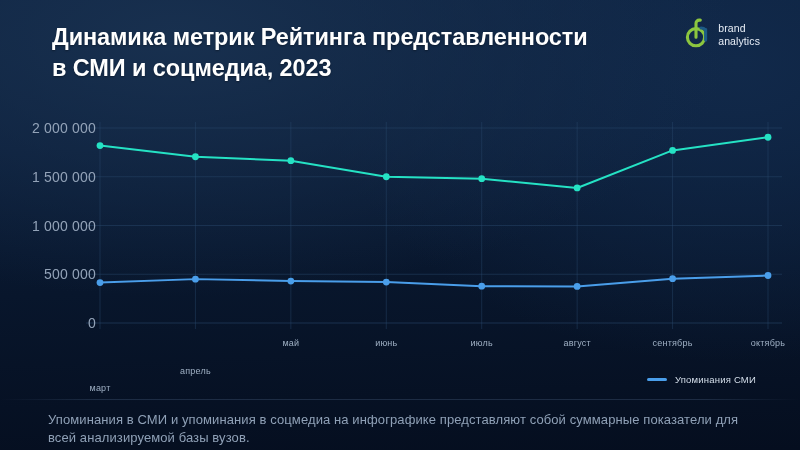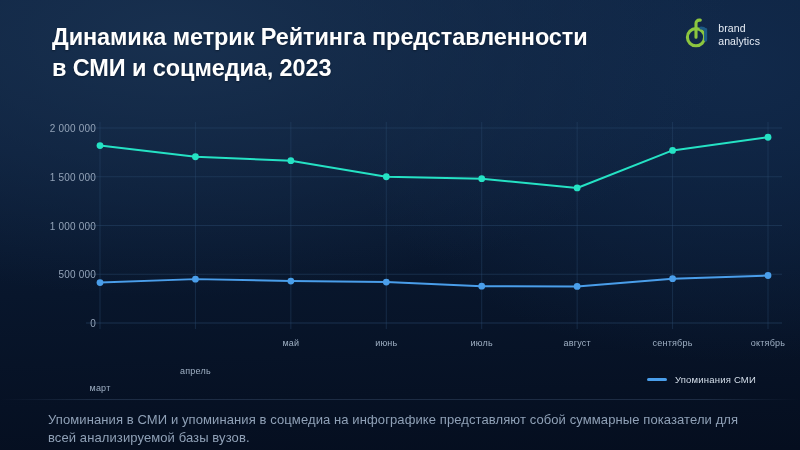--- a/index.html
+++ b/index.html
@@ -22,21 +22,21 @@
     letter-spacing:-0.1px; color:#ffffff; white-space:pre-line;
     text-shadow:0 1px 2px rgba(0,0,0,.35);
   }
   
   #logo { position:absolute; right:40px; top:18px; display:flex; align-items:flex-end; gap:7px; }
   #logo-mark { width:26px; height:30px; flex:0 0 auto; }
   #logo-text { font-size:10.5px; line-height:1.25; color:#e8eef7; font-weight:400; white-space:pre-line; letter-spacing:.1px; }
   
   #chart-area { position:absolute; left:0; top:0; width:800px; height:450px; }
   .ylabel {
-    position:absolute; right:0; font-size:10px; color:#93a3b8;
+    position:absolute; right:0; font-size:14px; color:#93a3b8;
     transform:translateY(-50%); text-align:right; letter-spacing:.2px;
     white-space:nowrap;
   }
   #ylabels { position:absolute; left:34px; width:62px; top:0; height:450px; }
   .xlabel {
     position:absolute; font-size:9px; color:#9fb0c4;
     transform:translateX(-50%); white-space:nowrap; letter-spacing:.2px;
   }
   
   #legend {

